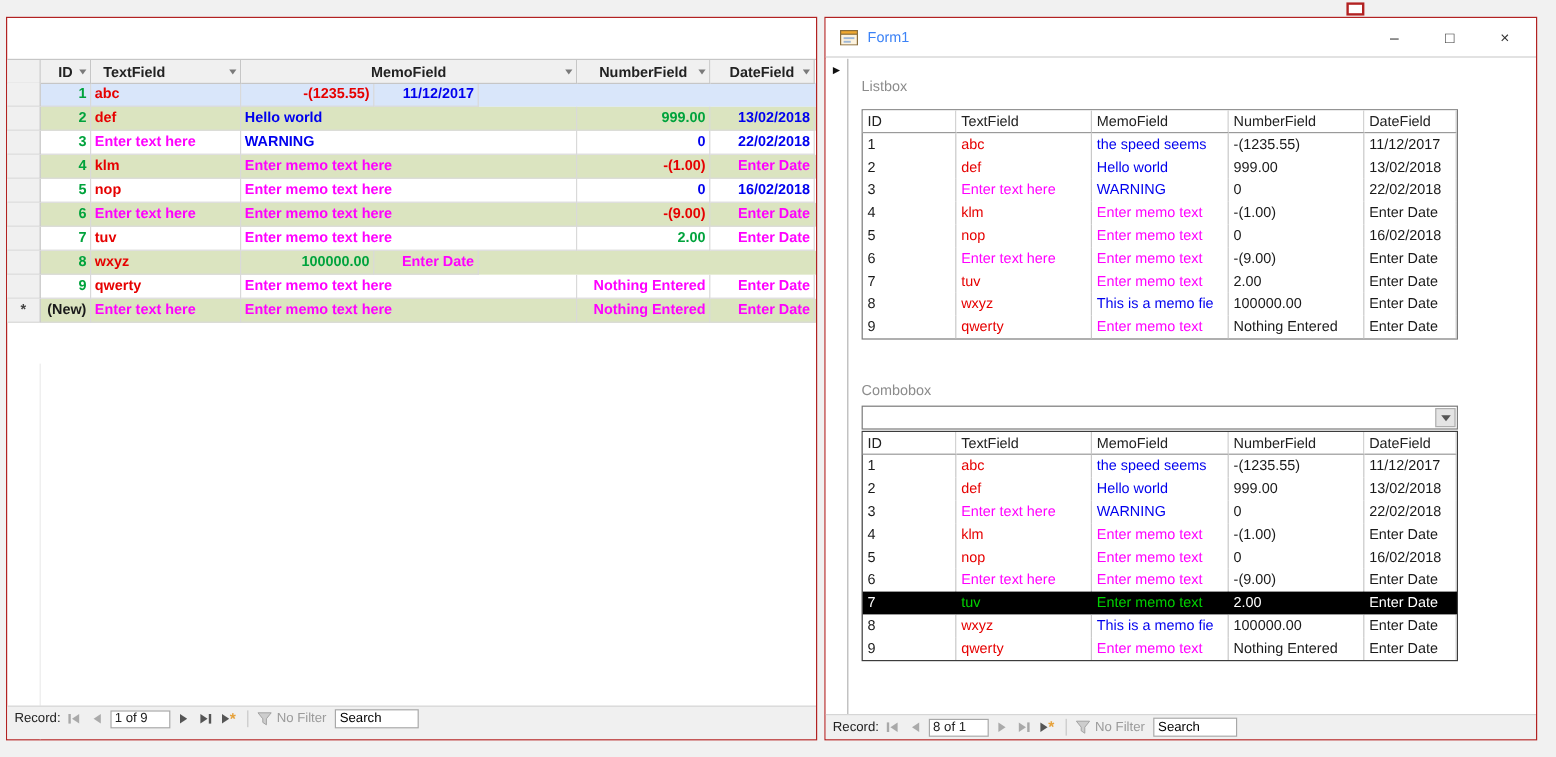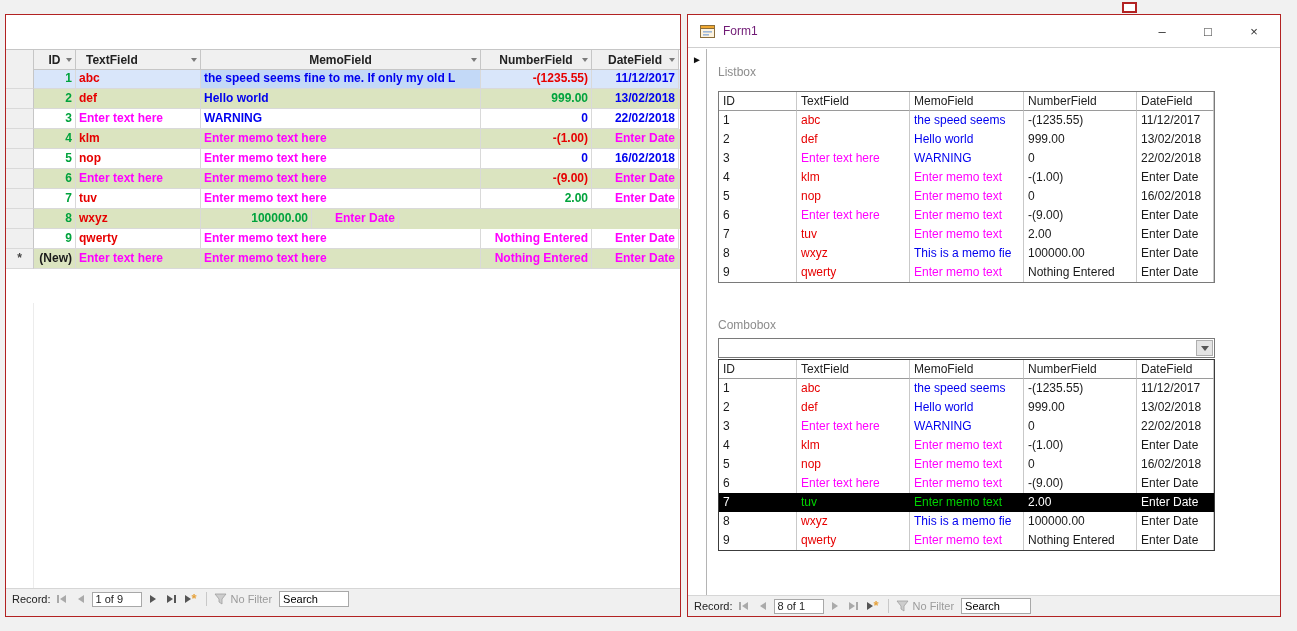--- a/index.html
+++ b/index.html
@@ -52,21 +52,21 @@
   .star{color:#e6a23c;font-size:13px;font-weight:bold;line-height:8px}
   .nav-pos{width:50px;height:15px;background:#fff;border:1px solid #a8a8a8;font-size:11px;padding:0 3px;line-height:13px}
   .nav-sep{width:1px;height:14px;background:#c8c8c8;margin:0 4px}
   .filter-group{display:inline-flex;align-items:center;gap:4px}
   .no-filter{color:#9b9b9b}
   .search-input{width:70px;height:16px;border:1px solid #a8a8a8;font-family:"Liberation Sans",sans-serif;font-size:11px;padding:0 3px;background:#fff;margin-left:4px}
 
   
   .titlebar{position:absolute;left:0;top:0;right:0;height:33px;background:#fff;border-bottom:1px solid #cfcfcf;
             display:flex;align-items:center;padding-left:12px;gap:8px}
-  .title-text{font-size:12px;color:#701a75}
+  .title-text{font-size:12px;color:#3b82f6}
   .ctrls{margin-left:auto;display:flex;gap:26px;padding-right:16px}
   .ctrl{width:20px;text-align:center;font-size:13px;color:#333}
   .form-strip{position:absolute;left:0;top:34px;bottom:21px;width:19px;background:#fff;border-right:1px solid #b4b4b4}
   .strip-arrow{position:absolute;left:4px;top:6px;font-size:10px;color:#111;line-height:10px}
   .form-label{position:absolute;left:30px;color:#8c8c8c;font-size:12px}
   #lbl-listbox{top:50px} #lbl-combobox{top:303px}
   .listgrid{position:absolute;left:30px;width:497px;border:1px solid #7a7a7a;background:#fff;font-size:12px}
   #listbox{top:76px}
   #combolist{top:344px;border-color:#3c3c3c}
   .lg-row{display:flex;height:19px;line-height:18px}
@@ -107,21 +107,20 @@
         <div class="ds-h" style="width: 87px;">
           <span>DateField</span>
           <i class="harrow"></i>
         </div>
       </div>
     <div id="ds-rows">
         <div class="ds-row bg-sel">
           <div class="ds-cell ds-sel"></div>
           <div class="ds-cell a-r c-green" style="width: 42px;">1</div>
           <div class="ds-cell a-l c-red" style="width: 125px;">abc</div>
-          <div class="ds-cell a-l c-blue active" style="width: 280px;">the speed seems fine to me. If only my old L</div>
           <div class="ds-cell a-r c-red" style="width: 111px;">-(1235.55)</div>
           <div class="ds-cell a-r c-blue" style="width: 87px;">11/12/2017</div>
         </div>
         <div class="ds-row bg-alt">
           <div class="ds-cell ds-sel"></div>
           <div class="ds-cell a-r c-green" style="width: 42px;">2</div>
           <div class="ds-cell a-l c-red" style="width: 125px;">def</div>
           <div class="ds-cell a-l c-blue" style="width: 280px;">Hello world</div>
           <div class="ds-cell a-r c-green" style="width: 111px;">999.00</div>
           <div class="ds-cell a-r c-blue" style="width: 87px;">13/02/2018</div>

